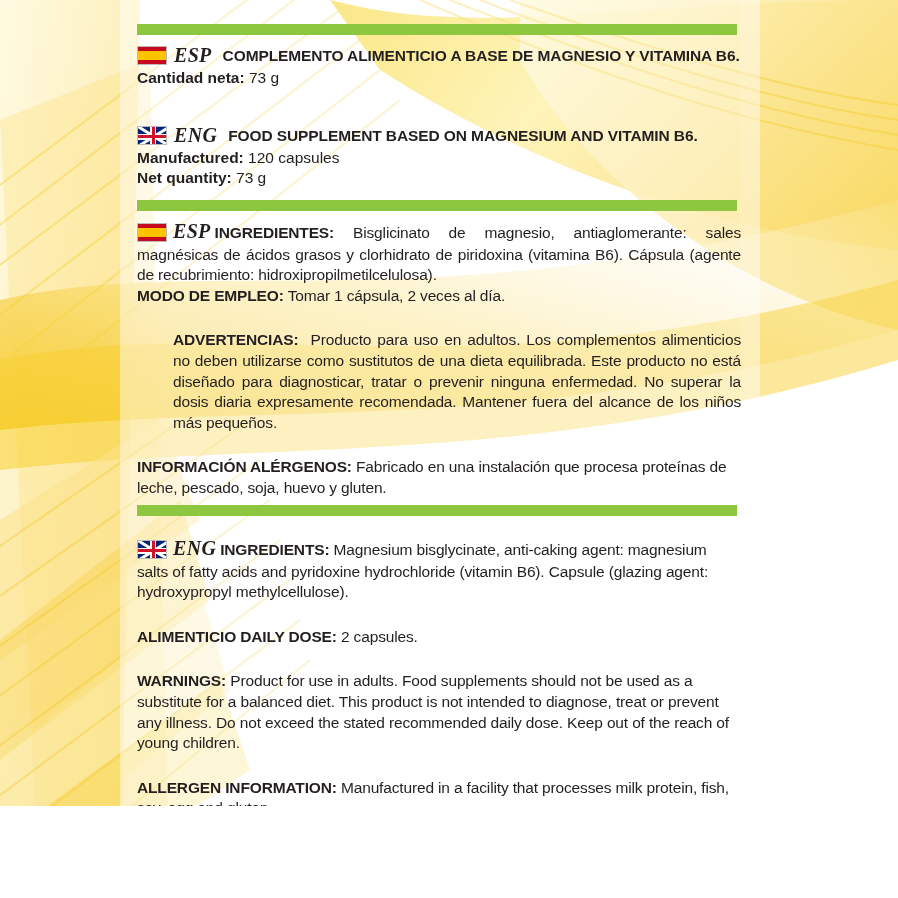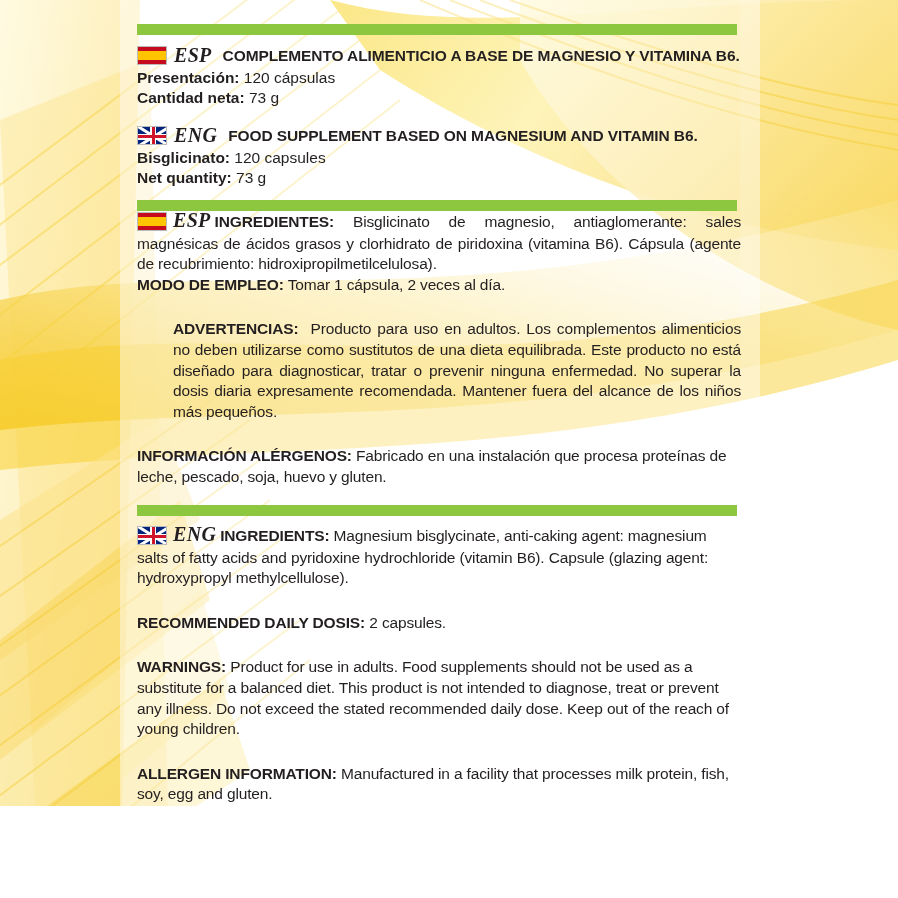--- a/index.html
+++ b/index.html
@@ -263,83 +263,79 @@
 
     <div class="green-bar bar-top"></div>
 
     <div class="block" style="top:44px;">
       <div class="flagline">
         <span class="flag flag-esp"></span>
         <span class="lang-tag">ESP</span>
         <span class="hl">COMPLEMENTO ALIMENTICIO A BASE DE MAGNESIO Y VITAMINA B6.</span>
       </div>
       <div class="row-line">
-        <b>Presentación:</b>
-        <span>120 cápsulas</span>
-      </div>
-      <div class="row-line">
         <b>Cantidad neta:</b>
         <span>73 g</span>
       </div>
     </div>
 
     <div class="block" style="top:124px;">
       <div class="flagline">
         <span class="flag flag-eng">
           <span class="cross-v"></span>
             <span class="cross-h"></span>
           <span class="cross-v-r"></span>
             <span class="cross-h-r"></span>
         </span>
         <span class="lang-tag">ENG</span>
         <span class="hl">FOOD SUPPLEMENT BASED ON MAGNESIUM AND VITAMIN B6.</span>
       </div>
       <div class="row-line">
-        <b>Bisglicinato:</b>
+        <b>Manufactured:</b>
         <span>120 capsules</span>
       </div>
       <div class="row-line">
         <b>Net quantity:</b>
         <span>73 g</span>
       </div>
     </div>
 
     <div class="green-bar bar-mid"></div>
 
-    <div class="block" style="top:207px;">
+    <div class="block" style="top:218px;">
       <div class="para just">
         <span class="flag flag-esp" style="vertical-align:-4px;margin-right:6px;"></span><span class="lang-tag">ESP</span><b>INGREDIENTES:</b>
         <span>Bisglicinato de magnesio, antiaglomerante: sales magnésicas de ácidos grasos y clorhidrato de piridoxina (vitamina B6). Cápsula (agente de recubrimiento: hidroxipropilmetilcelulosa).</span>
       </div>
       <div class="para" style="margin-top:0;">
         <b>MODO DE EMPLEO:</b>
         <span>Tomar 1 cápsula, 2 veces al día.</span>
       </div>
       <div class="para just" style="margin-top:24px;margin-left:36px;">
         <b>ADVERTENCIAS:</b>&nbsp;
         <span>Producto para uso en adultos. Los complementos alimenticios no deben utilizarse como sustitutos de una dieta equilibrada. Este producto no está diseñado para diagnosticar, tratar o prevenir ninguna enfermedad. No superar la dosis diaria expresamente recomendada. Mantener fuera del alcance de los niños más pequeños.</span>
       </div>
       <div class="para" style="margin-top:24px;">
         <b>INFORMACIÓN ALÉRGENOS:</b>
         <span>Fabricado en una instalación que procesa proteínas de leche, pescado, soja, huevo y gluten.</span>
       </div>
     </div>
 
     <div class="green-bar bar-eng"></div>
 
-    <div class="block" style="top:521px;">
+    <div class="block" style="top:535px;">
       <div class="para">
         <span class="flag flag-eng" style="vertical-align:-4px;margin-right:6px;position:relative;">
           <span class="cross-v"></span><span class="cross-h"></span>
           <span class="cross-v-r"></span><span class="cross-h-r"></span>
         </span><span class="lang-tag">ENG</span><b>INGREDIENTS:</b>
         <span>Magnesium bisglycinate, anti-caking agent: magnesium salts of fatty acids and pyridoxine hydrochloride (vitamin B6). Capsule (glazing agent: hydroxypropyl methylcellulose).</span>
       </div>
       <div class="para" style="margin-top:24px;">
-        <b>RECOMMENDED DAILY DOSIS:</b>
+        <b>ALIMENTICIO DAILY DOSE:</b>
         <span>2 capsules.</span>
       </div>
       <div class="para" style="margin-top:24px;">
         <b>WARNINGS:</b>
         <span>Product for use in adults. Food supplements should not be used as a substitute for a balanced diet. This product is not intended to diagnose, treat or prevent any illness. Do not exceed the stated recommended daily dose. Keep out of the reach of young children.</span>
       </div>
       <div class="para" style="margin-top:24px;">
         <b>ALLERGEN INFORMATION:</b>
         <span>Manufactured in a facility that processes milk protein, fish, soy, egg and gluten.</span>
       </div>

